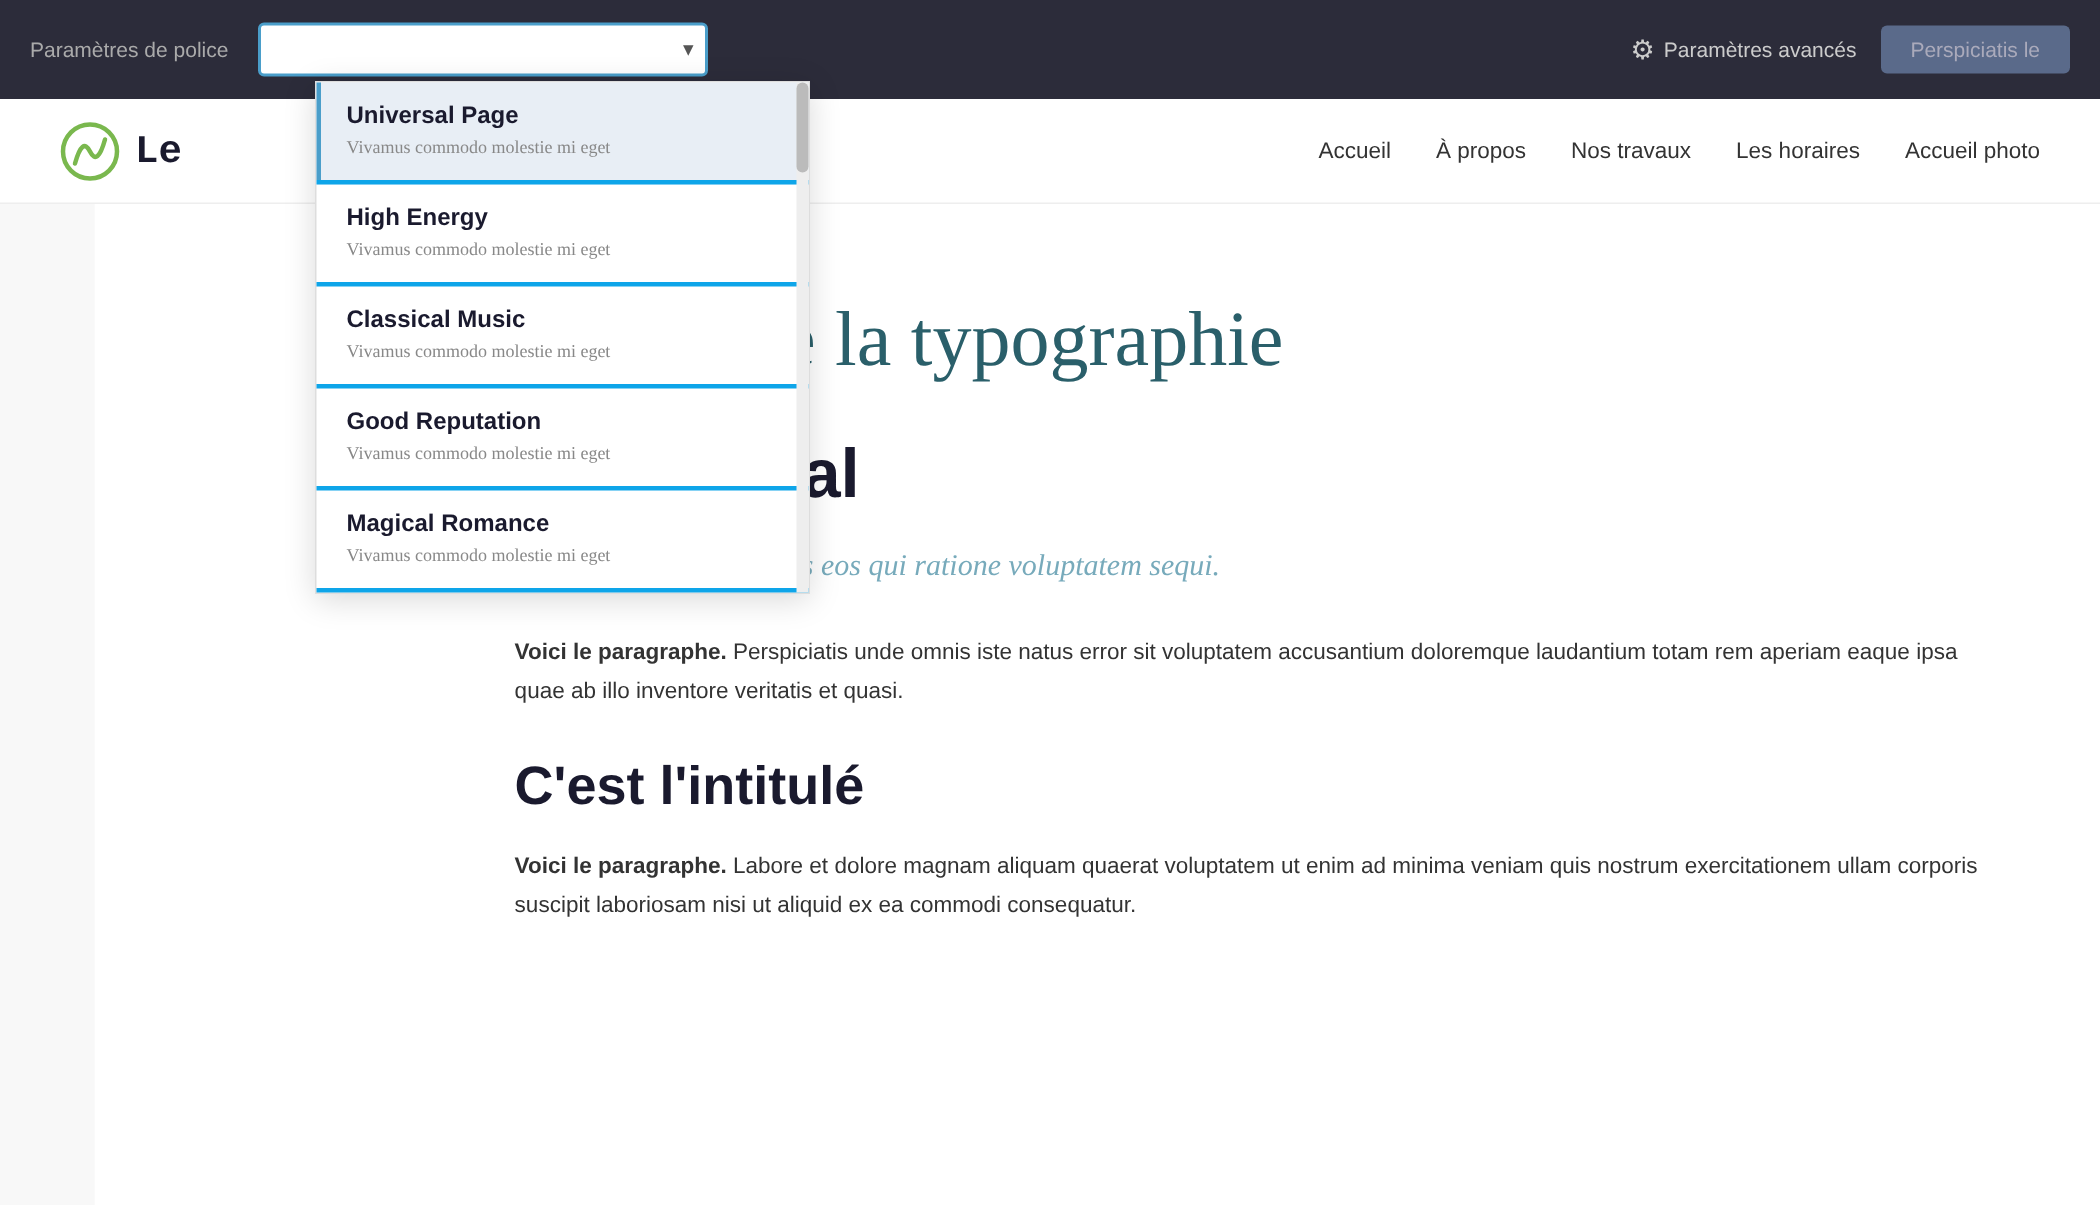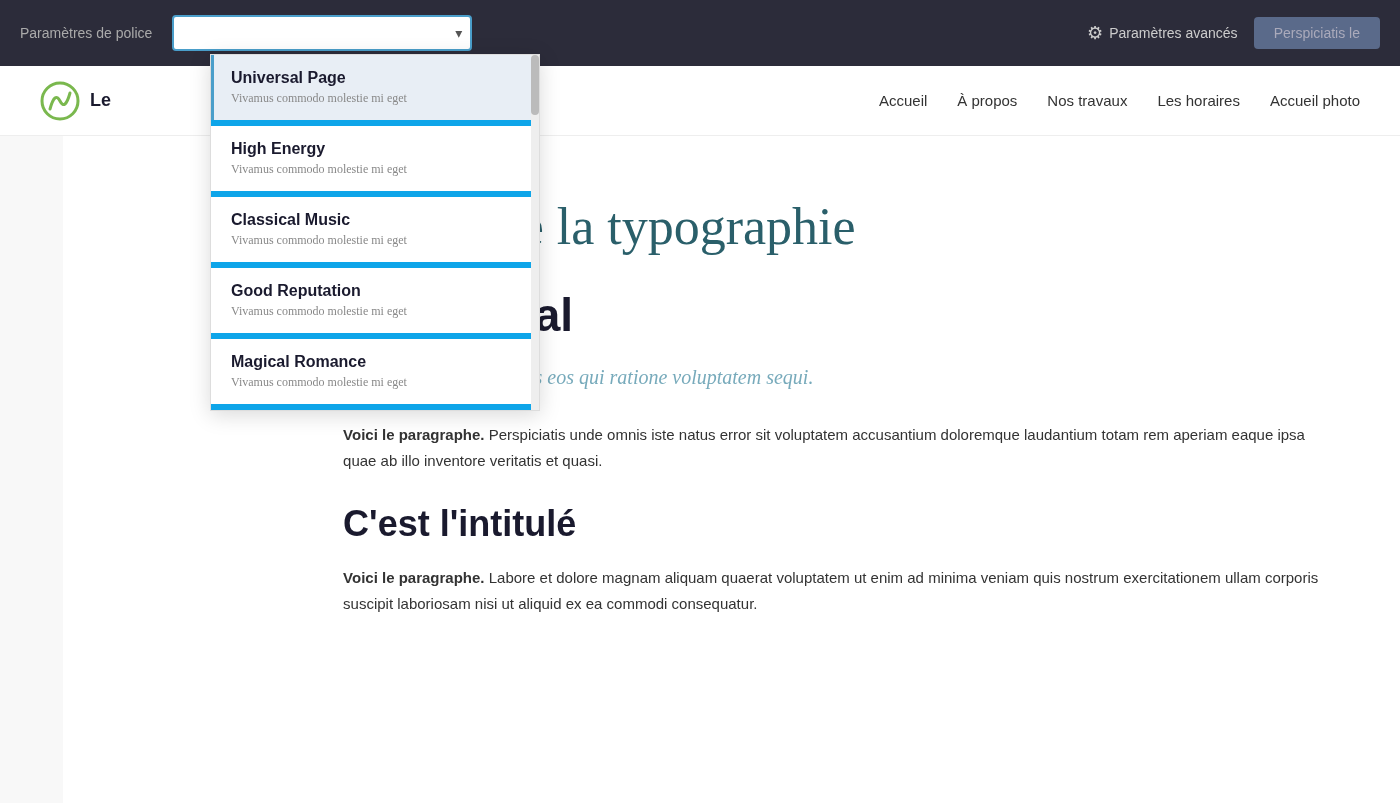--- a/index.html
+++ b/index.html
@@ -96,21 +96,21 @@
       background: #eee;
     }
     .dropdown-scrollbar-thumb {
       width: 8px;
       height: 60px;
       background: #bbb;
       border-radius: 4px;
     }
     .dropdown-item {
       padding: 14px 20px;
-      border-bottom: 6px solid #0ea5e9;
+      border-bottom: 3px solid #0ea5e9;
       cursor: pointer;
       position: relative;
     }
     .dropdown-item:last-child {
       border-bottom: none;
     }
     .dropdown-item.selected {
       background: #e8eef5;
     }
     .dropdown-item.selected::before {
@@ -153,22 +153,22 @@
       display: flex;
       align-items: center;
       gap: 10px;
       margin-right: auto;
     }
     .logo-icon {
       width: 40px;
       height: 40px;
     }
     .logo-text {
-      font-family: Liberation Sans, sans-serif;
-      font-size: 18px;
+      font-family: Liberation Mono, monospace;
+      font-size: 26px;
       font-weight: 700;
       color: #1a1a2e;
     }
     .site-nav {
       display: flex;
       gap: 30px;
     }
     .nav-item {
       font-family: sans-serif;
       font-size: 15px;

